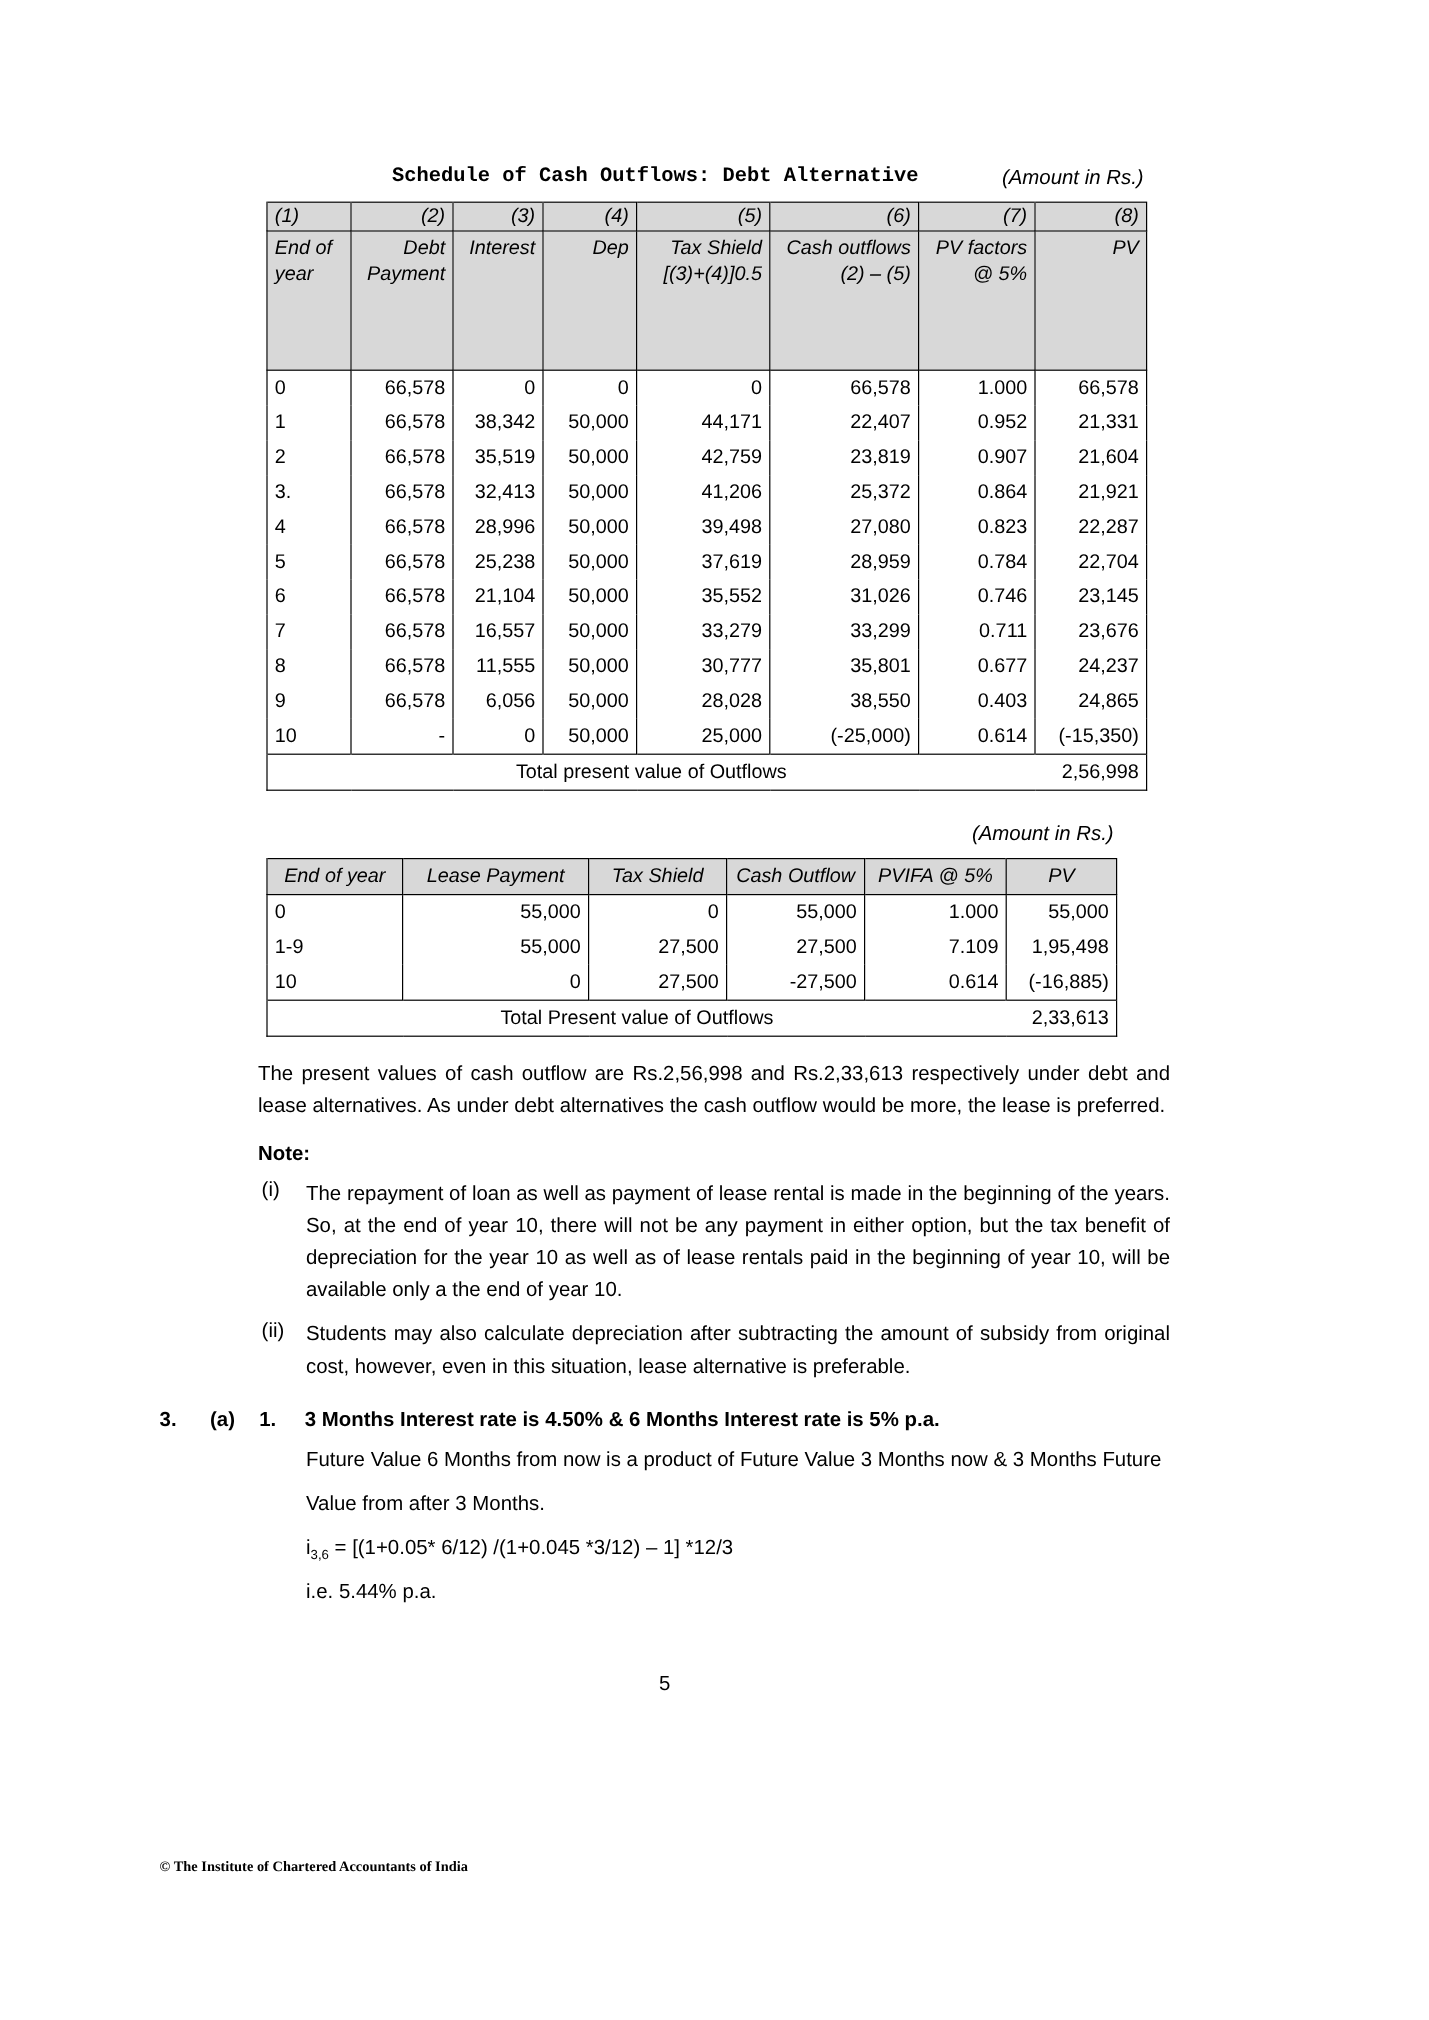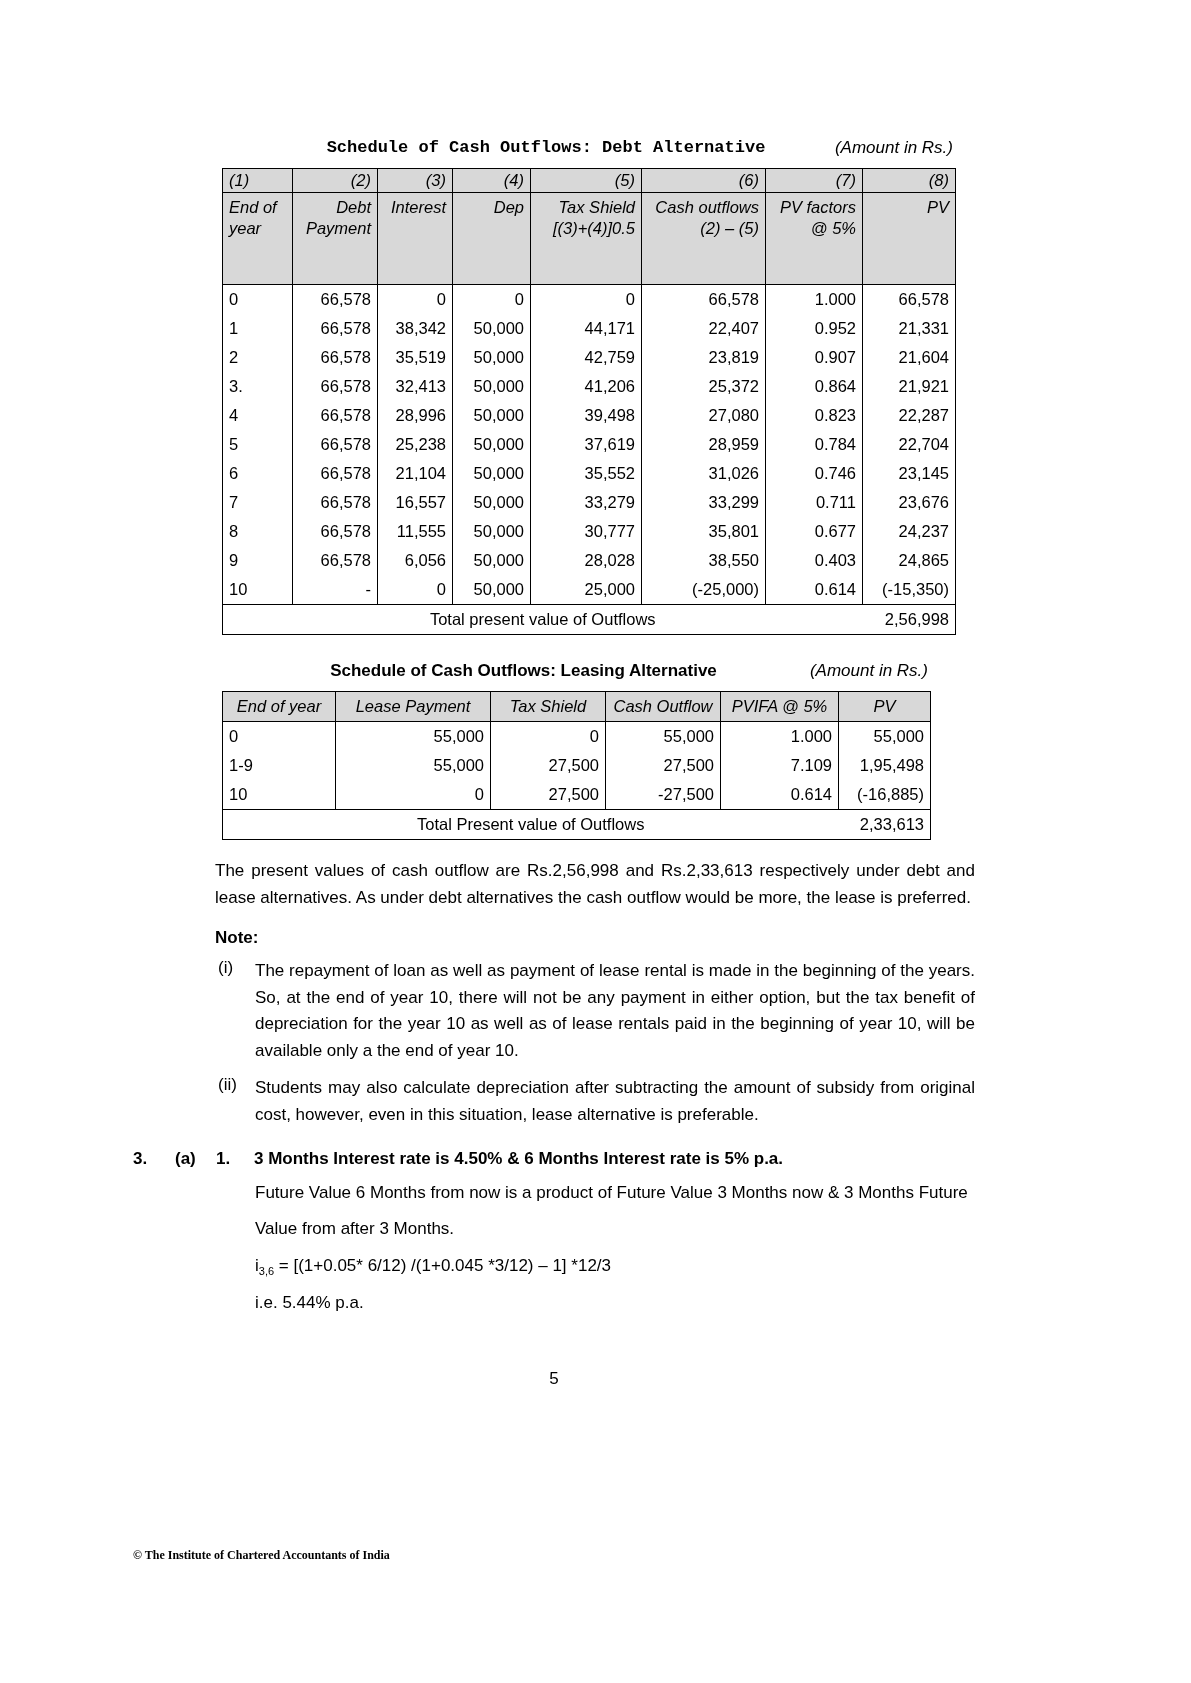--- a/index.html
+++ b/index.html
@@ -24,21 +24,21 @@
   .amount-note { font-style: italic; position: absolute; right: 2px; top: 0; font-weight: normal; }
 
   
   table { border-collapse: collapse; table-layout: fixed; border: 1.5px solid #000; font-size: 16.5px; }
   .debt-table  { width: 733px; margin-left: 222px; }
   .lease-table { width: 708px; margin-left: 222px; }
   td { border-left: 1px solid #000; border-right: 1px solid #000; padding: 4px 6px; text-align: right; overflow: hidden; }
   td:first-child { text-align: left; }
   thead td { background: #d8d8d8; font-style: italic; }
   .debt-table thead tr.colnums td { border-bottom: 1px solid #000; padding: 2px 6px; }
-  .debt-table thead tr.names td { border-bottom: 1px solid #000; height: 92px; vertical-align: top; line-height: 1.25; }
+  .debt-table thead tr.names td { border-bottom: 1px solid #000; height: 116px; vertical-align: top; line-height: 1.25; }
   tbody td { border-top: none; border-bottom: none; padding: 5px 6px; }
   tfoot td { border-top: 1px solid #000; border-left: none; border-right: none; padding: 5px 6px; }
   td.total-label { text-align: center; }
   td.total-value { text-align: right; }
   .lease-table thead td { border-bottom: 1px solid #000; text-align: center; padding: 5px 6px; }
 
   
   .para { margin: 18px 216px 0 215px; text-align: justify; line-height: 1.58; }
   .note-label { margin: 16px 216px 0 215px; font-weight: bold; }
   .note-item { display: flex; margin: 10px 216px 0 218px; }
@@ -219,21 +219,20 @@
       </tbody>
     <tfoot>
       <tr>
         <td colspan="7" class="total-label">Total present value of Outflows</td>
         <td class="total-value">2,56,998</td>
       </tr>
     </tfoot>
   </table>
 
   <div class="caption caption-lease">
-    <div class="tbl-title">Schedule of Cash Outflows: Leasing Alternative</div>
     <div class="amount-note">(Amount in Rs.)</div>
   </div>
 
   <table class="lease-table">
     <colgroup>
       <col style="width:113px">
         <col style="width:155px">
         <col style="width:115px">
       <col style="width:115px">
         <col style="width:118px">

